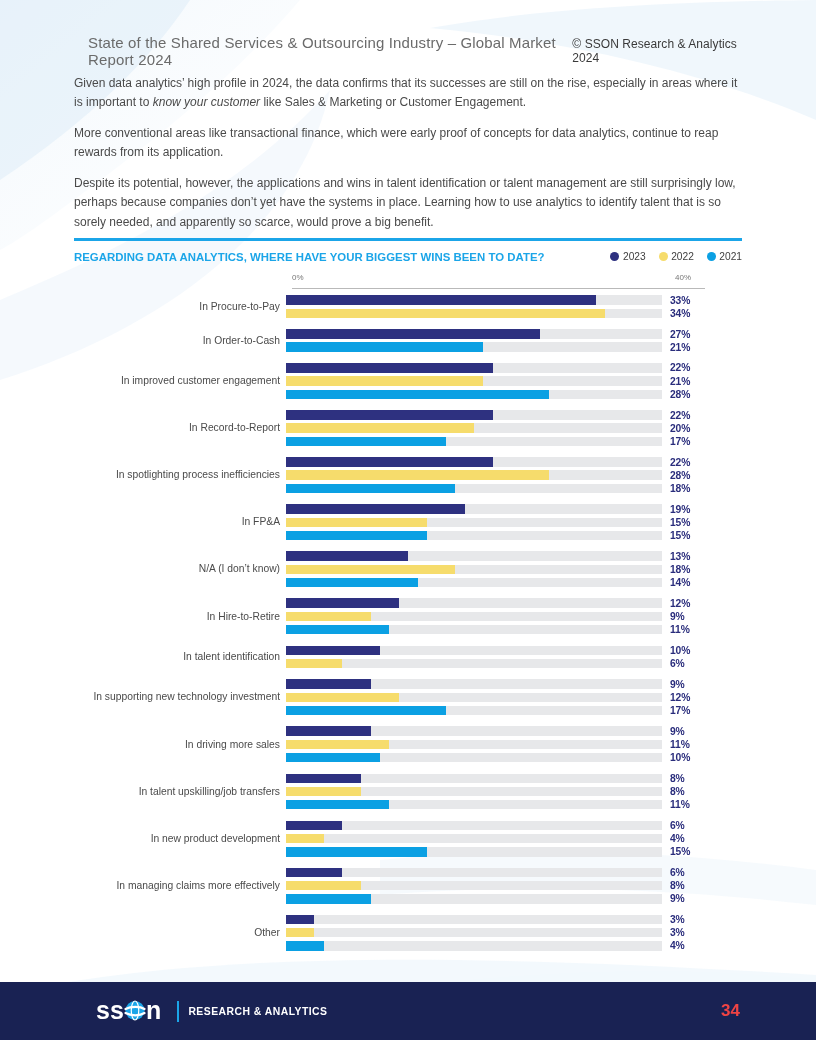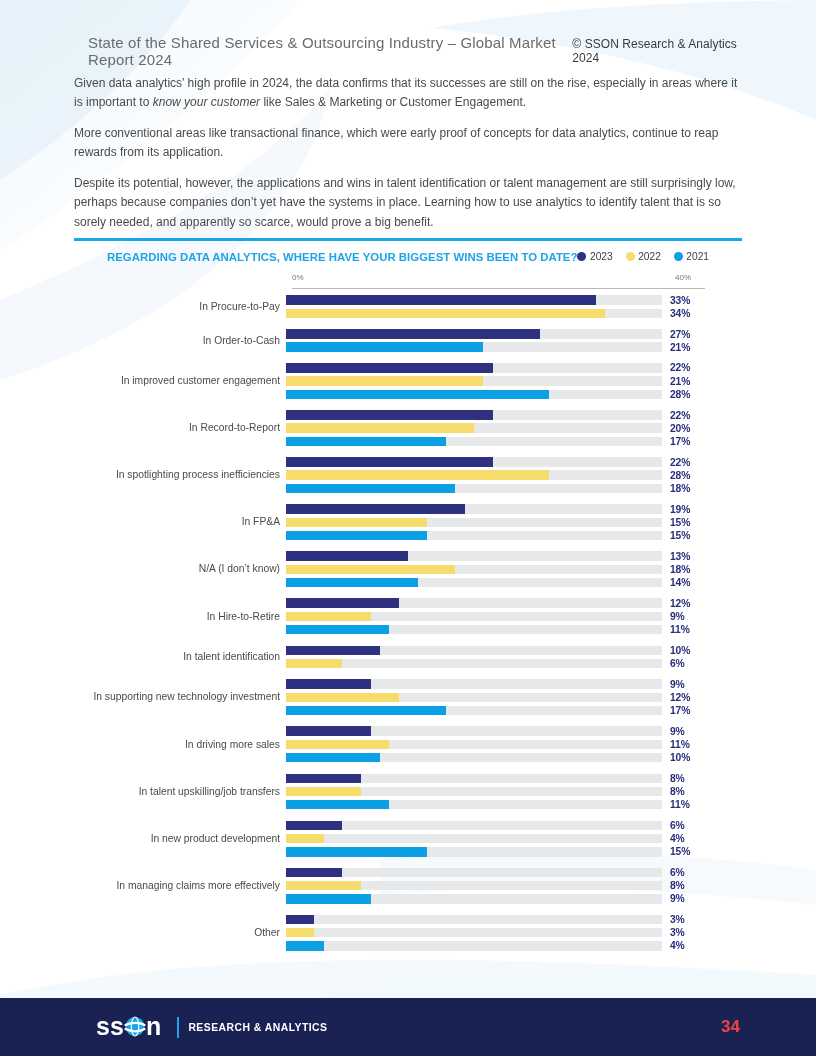--- a/index.html
+++ b/index.html
@@ -81,21 +81,21 @@
   }
   .chart-rule {
     height: 2.6px;
     background: #1BA5E8;
     width: 668px;
     margin-bottom: 8px;
   }
   .chart-head {
     display: flex;
     align-items: center;
-    justify-content: center;
+    justify-content: space-between;
     height: 16px;
   }
   .chart-title {
     font-size: 11.4px;
     font-weight: bold;
     color: #1BA5E8;
     letter-spacing: .002em;
     white-space: nowrap;
   }
   .legend {
@@ -183,21 +183,21 @@
     font-size: 10.3px;
     font-weight: bold;
     color: #2A2D7C;
     white-space: nowrap;
   }
 
   
   .footer-bar {
     position: absolute;
     left: 0;
-    bottom: 0;
+    bottom: 16px;
     width: 816px;
     height: 58px;
     background: #192253;
     display: flex;
     align-items: center;
   }
   .footer-logo-wrap {
     display: flex;
     align-items: center;
     margin-left: 96px;

